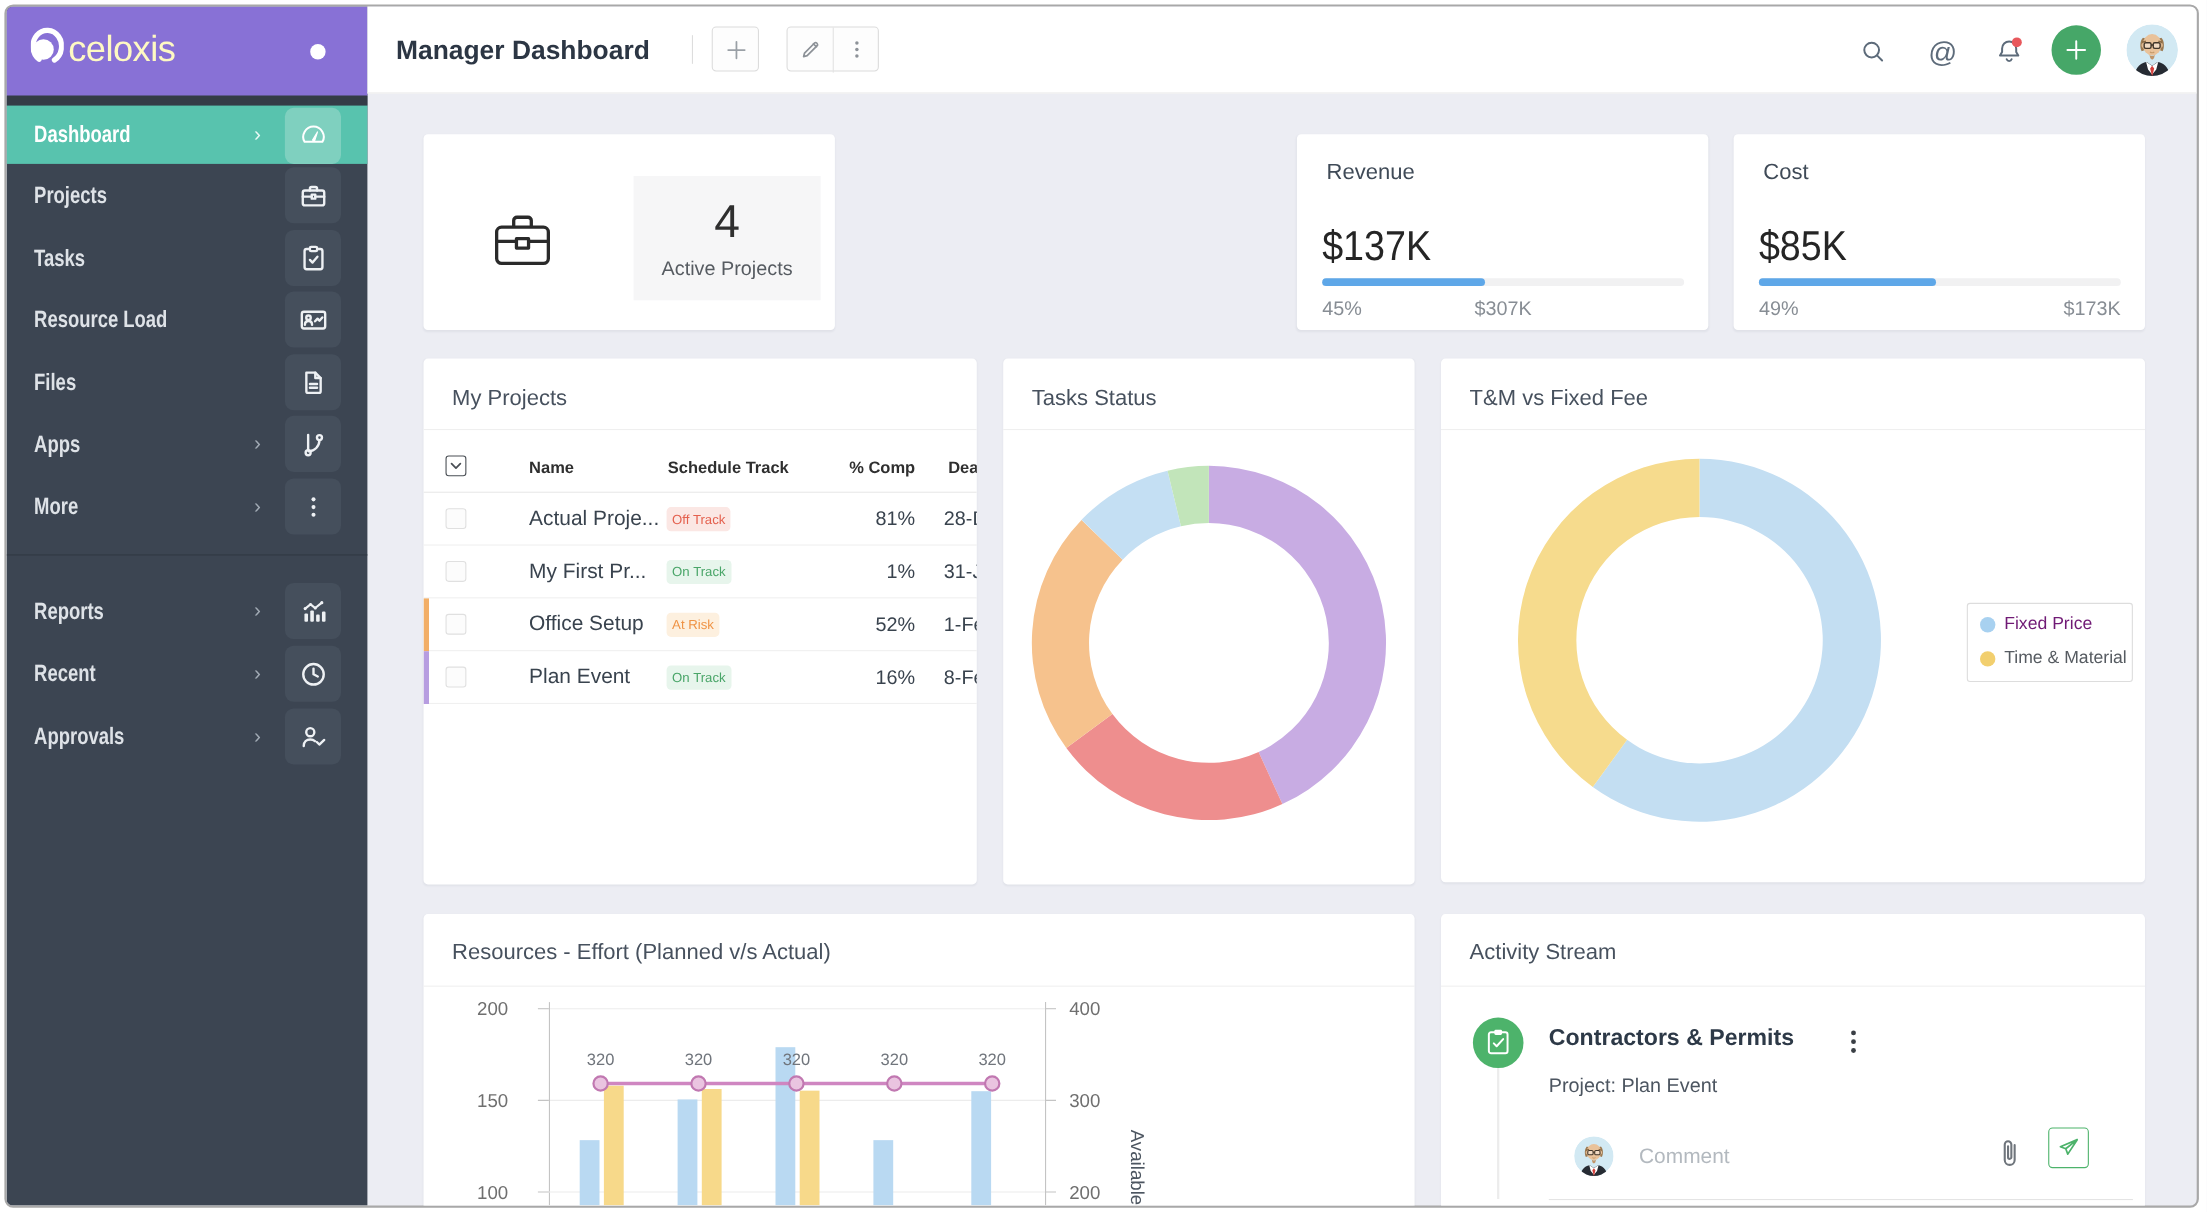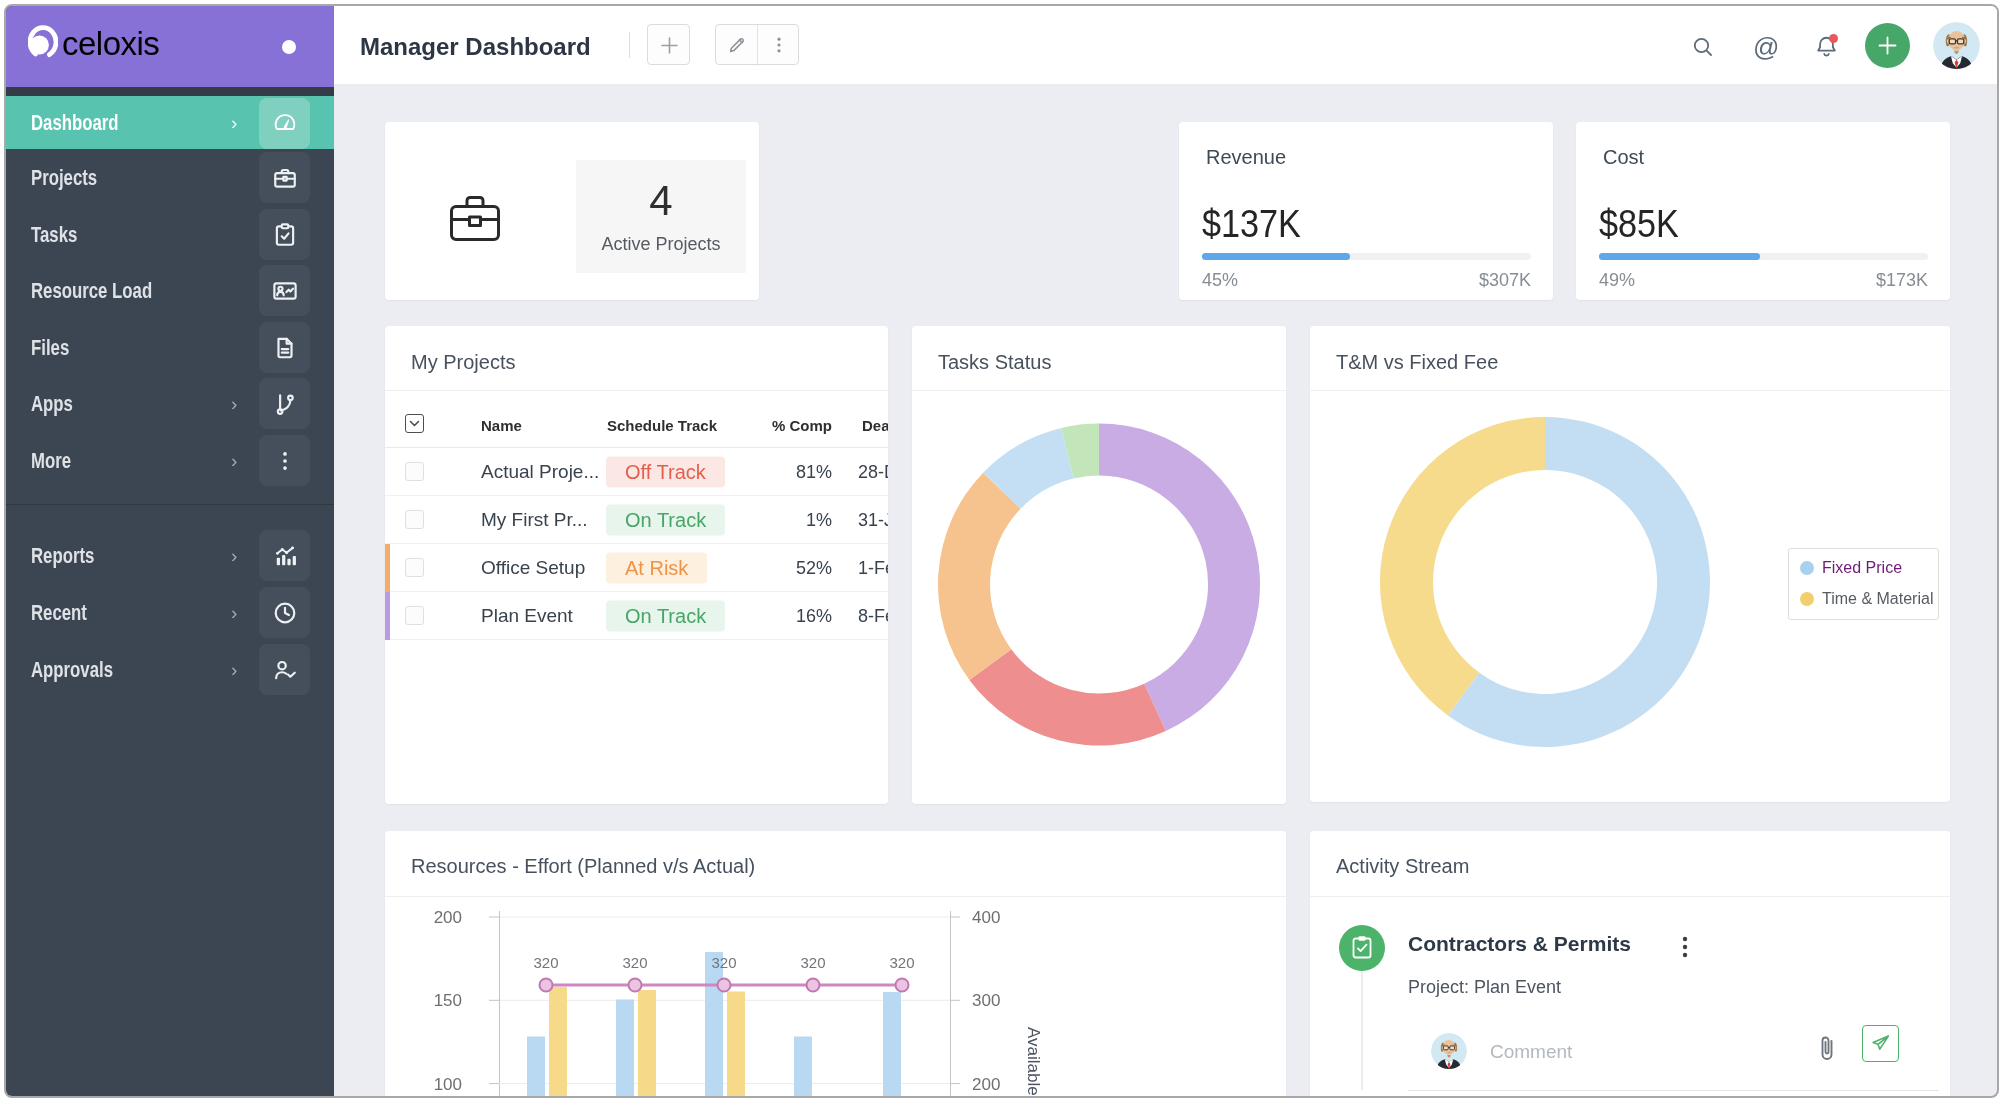--- a/index.html
+++ b/index.html
@@ -20,35 +20,35 @@
 .ibox svg { position:absolute; left:12.5px; top:12.5px; width:26px; height:26px; }
 .sel { position:absolute; left:0; top:90px; width:328px; height:53px; background:#58c3ae; }
 .sel .ibox { background:#7fd0bf; top:1.5px; }
 
 .topbar { position:absolute; left:328px; top:0; width:1663px; height:79px; background:#fff; border-bottom:1px solid #ebebeb; }
 .tbtn { position:absolute; border:1px solid #dcdcdc; border-radius:4px; background:#fdfdfd; }
 
 .trow { position:absolute; left:0; width:560px; height:48px; border-bottom:1px solid #f0f0f0; }
 .cb { position:absolute; left:20px; top:14px; width:19px; height:19px; border:1px solid #e0e0e0; border-radius:3px; background:#fcfcfc; }
 .tname { position:absolute; left:96px; top:50%; transform:translateY(-50%); font-size:19px; color:#39434e; }
-.badge { position:absolute; left:221px; top:50%; transform:translateY(-50%); font-size:20px; padding:4px 19px; border-radius:4px; }
+.badge { position:absolute; left:221px; top:50%; transform:translateY(-50%); font-size:12px; padding:4px 5px; border-radius:4px; }
 .pcomp { position:absolute; left:330px; width:117px; top:50%; transform:translateY(-50%); font-size:18px; color:#39434e; text-align:right; }
 .ddl { position:absolute; left:473px; top:50%; transform:translateY(-50%); font-size:18px; color:#39434e; white-space:nowrap; }
 </style>
 </head>
 <body>
 <div class="win">
 
   <div class="sb">
     <div class="sb-purple">
       <svg class="abs" style="left:22px;top:18px" width="30" height="38" viewBox="28 24 30 38">
         <path d="M35.5 53.9 A13 14.5 0 1 1 49.5 54.6" fill="none" stroke="#fff" stroke-width="4.8" stroke-linecap="round"></path>
         <circle cx="39.5" cy="45" r="9.4" fill="#fff"></circle>
       </svg>
-      <div class="abs" style="left:56px;top:19px;font-size:33px;color:#000000;letter-spacing:-.5px">celoxis</div>
+      <div class="abs" style="left:56px;top:19px;font-size:33px;color:#fef9c3;letter-spacing:-.5px">celoxis</div>
       <div class="abs" style="left:276px;top:34px;width:14px;height:14px;border-radius:50%;background:#fff"></div>
     </div>
     <div class="sb-strip"></div>
 
     <div class="sel">
       <div style="position:absolute;left:25px;top:50%;transform:translateY(-50%) scaleX(.78);transform-origin:left center;font-size:21.5px;font-weight:bold;color:#fff">Dashboard</div>
       <div style="position:absolute;left:225px;top:50%;transform:translateY(-50%);font-size:19px;color:#eafaf6">›</div>
       <div class="ibox">
           <svg width="24" height="24" viewBox="0 0 24 24" fill="none" stroke="#fff" stroke-width="1.7" stroke-linecap="round" stroke-linejoin="round">
             <path d="M4.5 17.5 A 8.6 8.6 0 1 1 19.5 17.5 Z"></path>
@@ -215,21 +215,21 @@
       <div style="font-size:18px;color:#565b61;margin-top:9px">Active Projects</div>
     </div>
   </div>
   <div class="card" style="left:1173px;top:116px;width:374px;height:178px">
     <div class="abs" style="left:27px;top:24px;font-size:20px;color:#3f4a57">Revenue</div>
     <div class="abs" style="left:23px;top:81px;font-size:38px;color:#252525;transform:scaleX(.9);transform-origin:left top">$137K</div>
     <div class="abs" style="left:23px;top:131px;width:329px;height:7px;border-radius:4px;background:#f1f1f2">
       <div style="width:45%;height:7px;border-radius:4px;background:#5ea7e8"></div>
     </div>
     <div class="abs" style="left:23px;top:148px;font-size:18px;color:#878d94">45%</div>
-    <div class="abs" style="left:23px;top:148px;width:329px;text-align:right;font-size:18px;color:#878d94">$307K</div>
+    <div class="abs" style="left:23px;top:148px;width:329px;text-align:center;font-size:18px;color:#878d94">$307K</div>
   </div>
   <div class="card" style="left:1570px;top:116px;width:374px;height:178px">
     <div class="abs" style="left:27px;top:24px;font-size:20px;color:#3f4a57">Cost</div>
     <div class="abs" style="left:23px;top:81px;font-size:38px;color:#252525;transform:scaleX(.9);transform-origin:left top">$85K</div>
     <div class="abs" style="left:23px;top:131px;width:329px;height:7px;border-radius:4px;background:#f1f1f2">
       <div style="width:49%;height:7px;border-radius:4px;background:#5ea7e8"></div>
     </div>
     <div class="abs" style="left:23px;top:148px;font-size:18px;color:#878d94">49%</div>
     <div class="abs" style="left:23px;top:148px;width:329px;text-align:right;font-size:18px;color:#878d94">$173K</div>
   </div>

